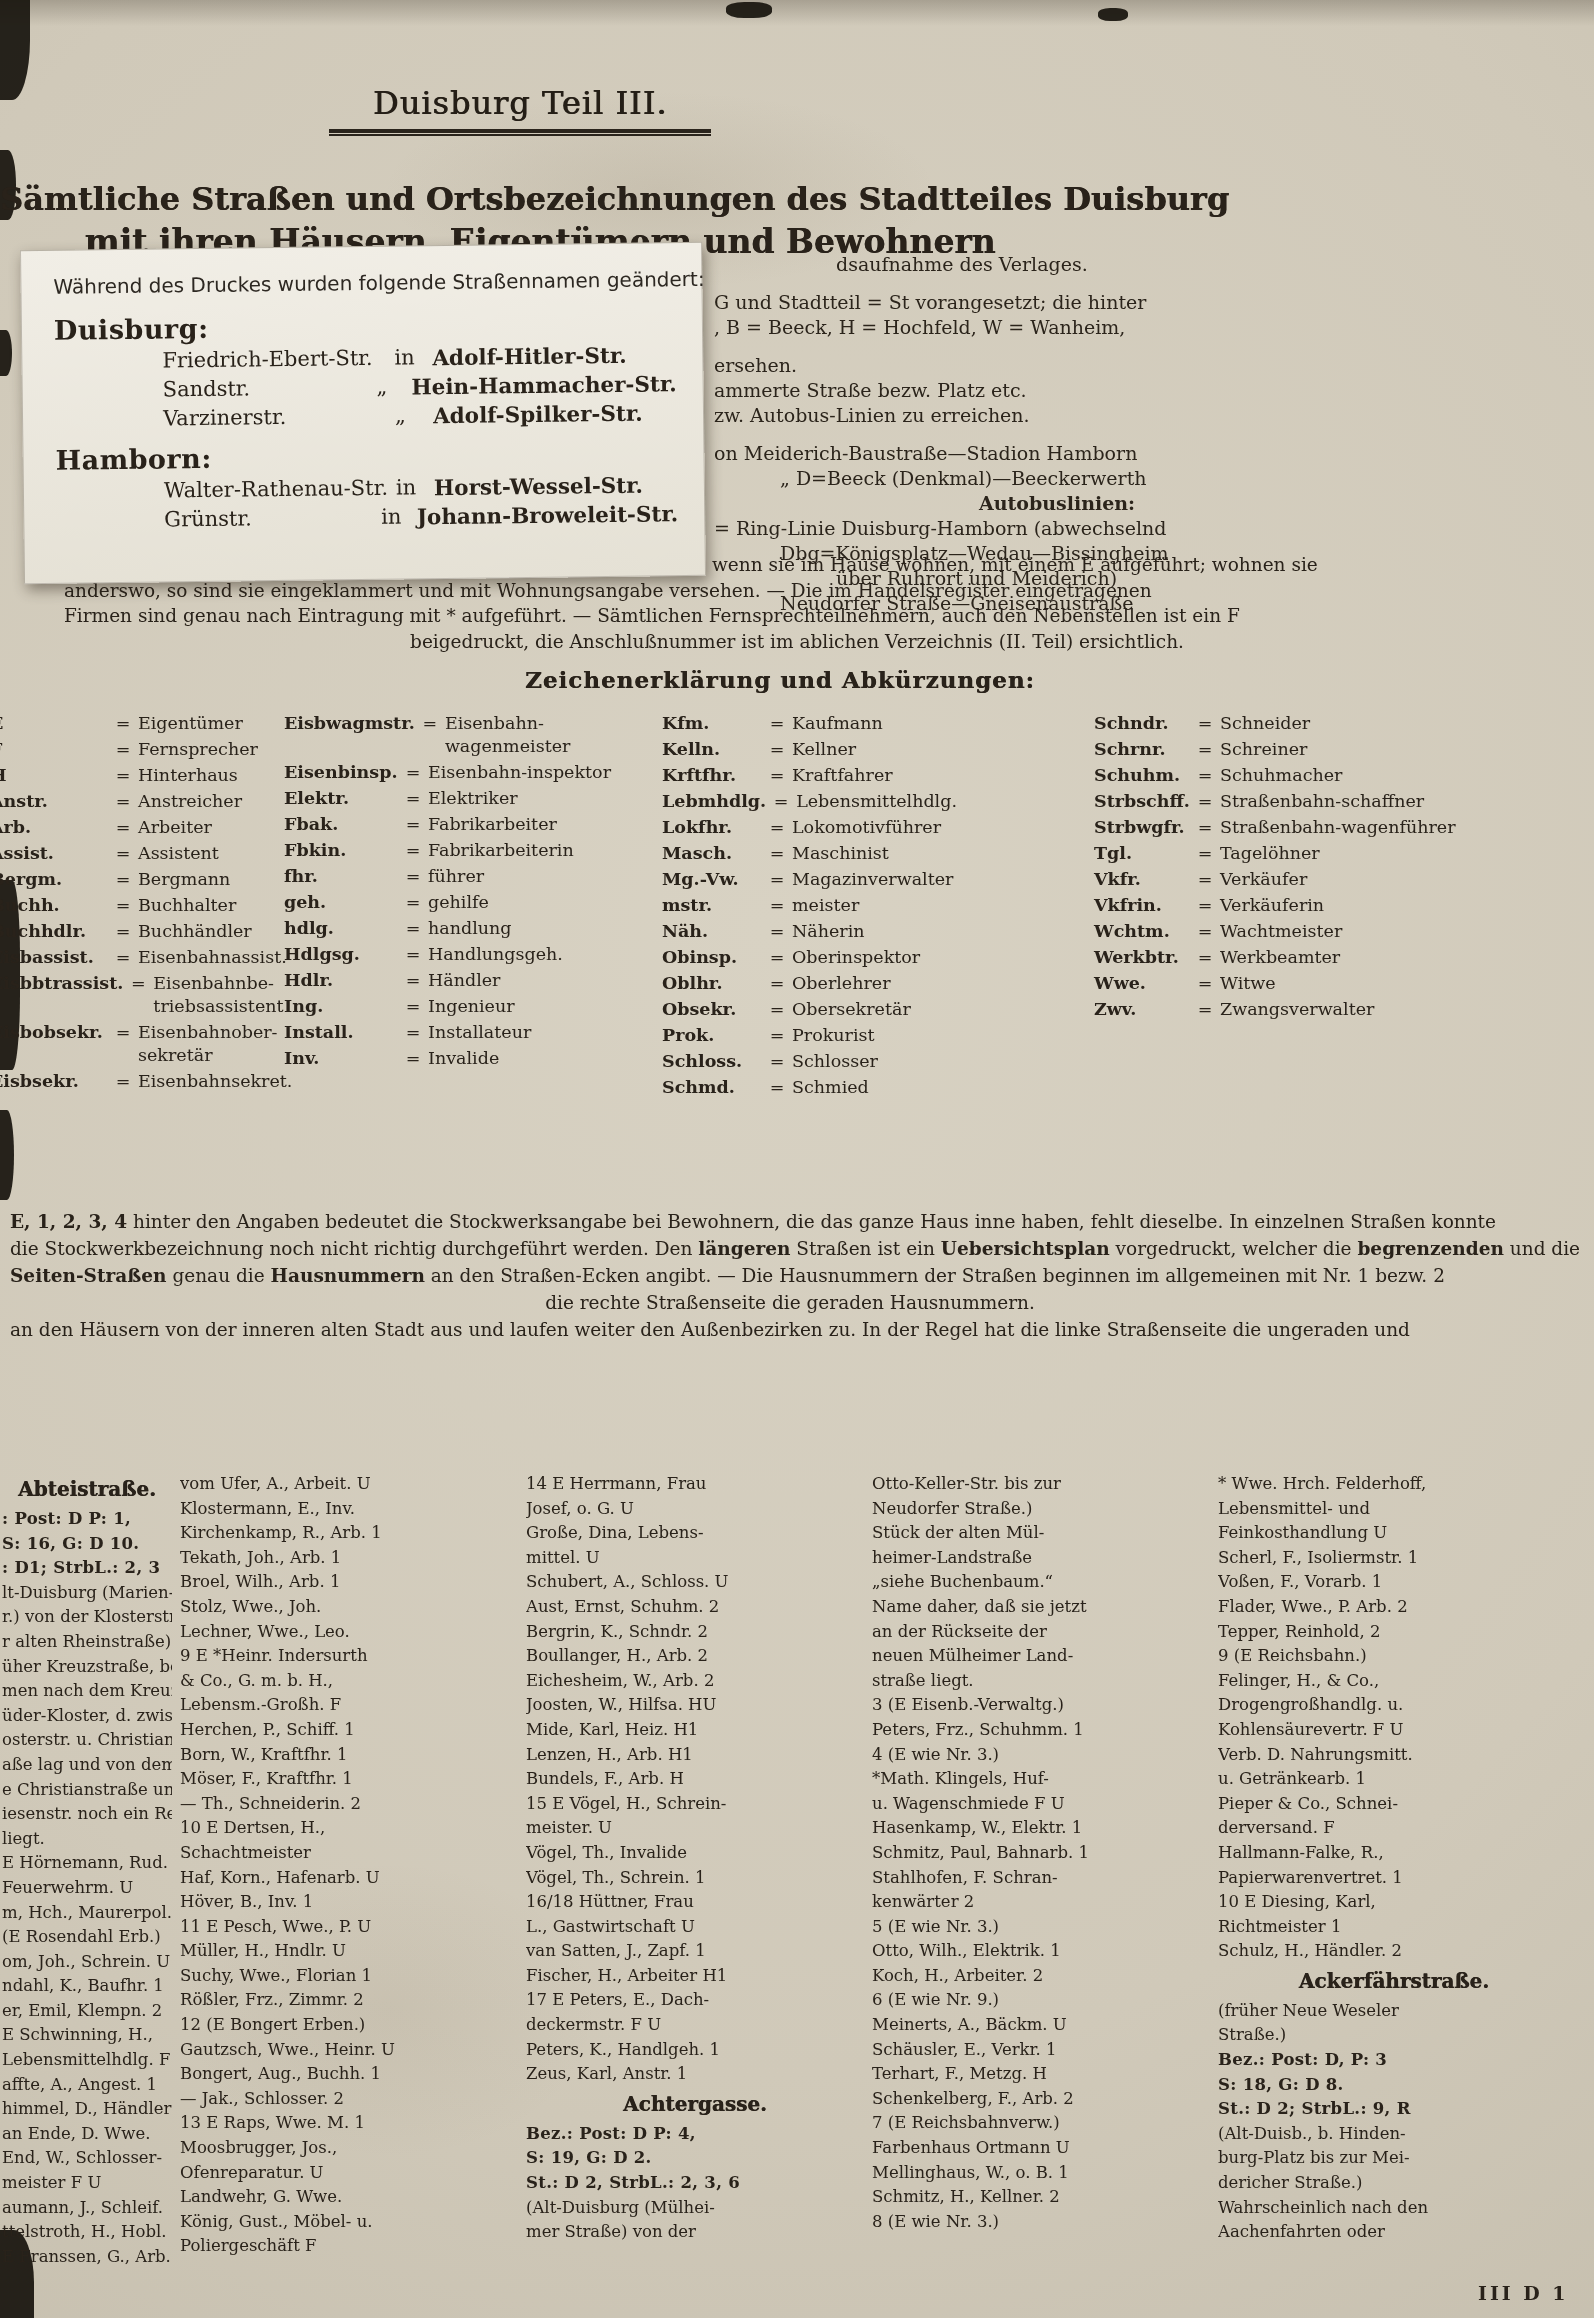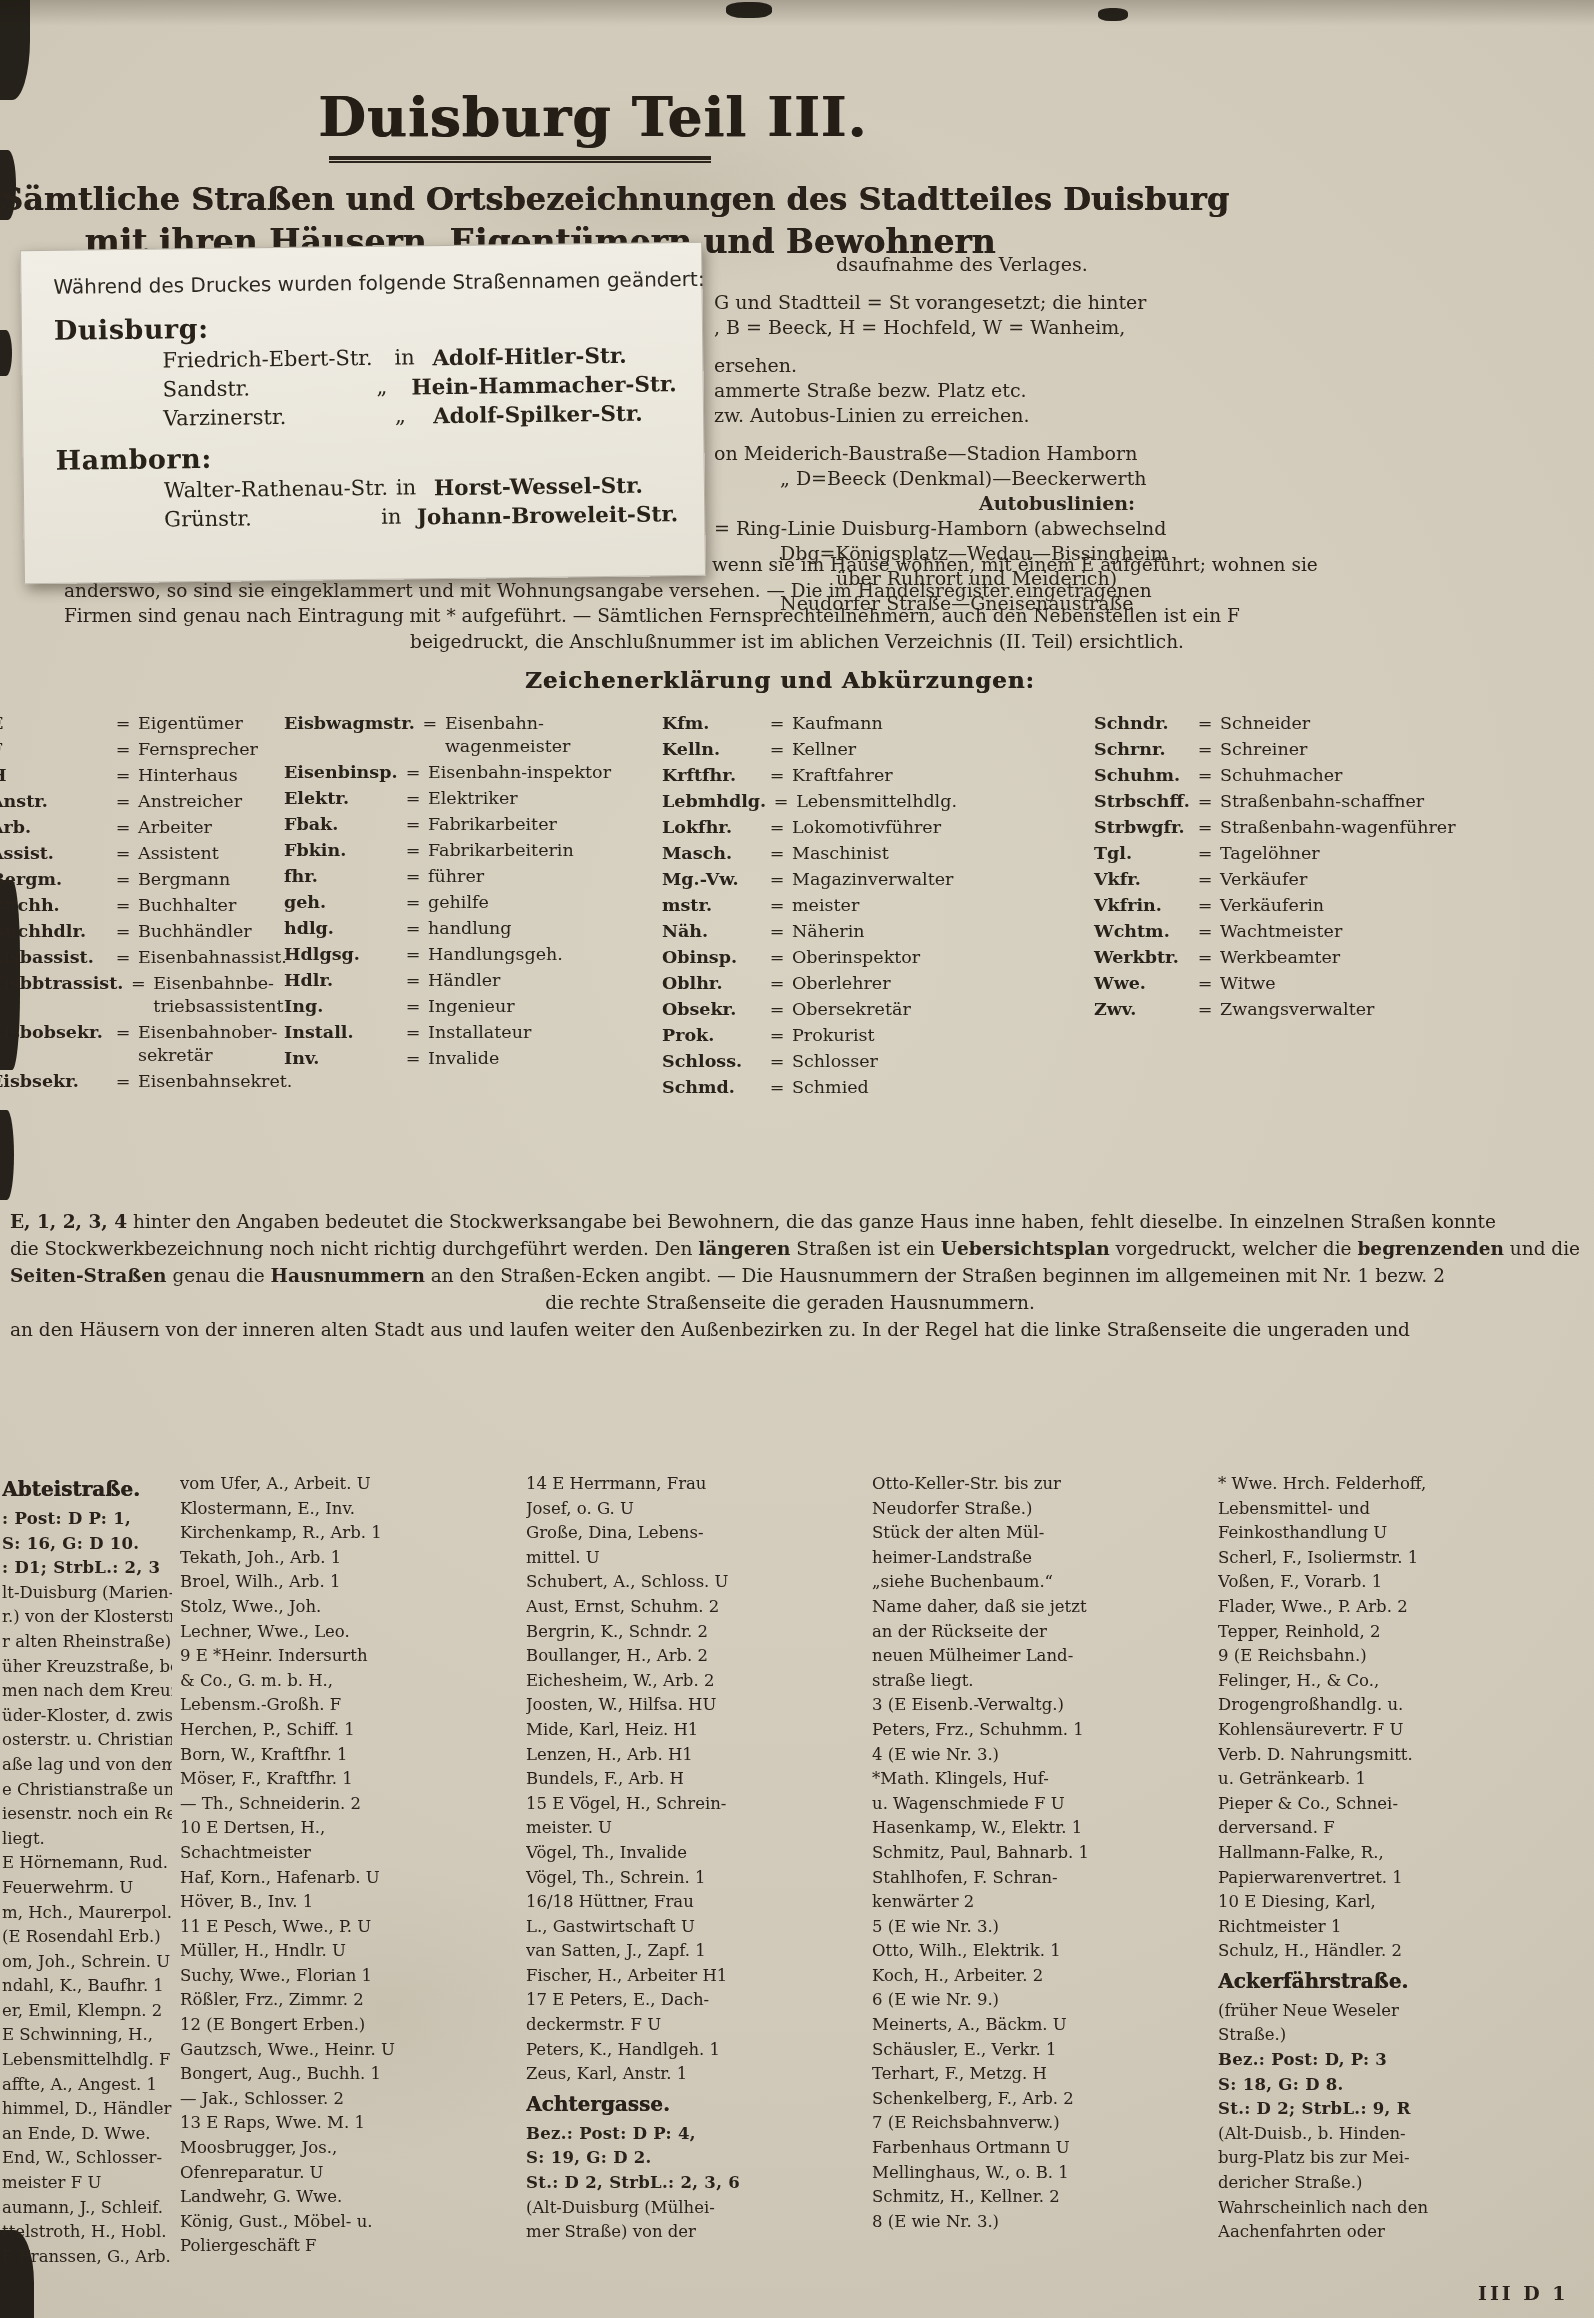--- a/index.html
+++ b/index.html
@@ -15,21 +15,21 @@
   .a1{left:0;top:0;width:30px;height:100px;border-radius:0 0 60% 0}
   .a2{left:0;top:150px;width:16px;height:70px;border-radius:0 50% 50% 0}
   .a3{left:0;top:330px;width:12px;height:46px;border-radius:0 50% 50% 0}
   .a4{left:0;top:880px;width:20px;height:190px;border-radius:0 40% 40% 0}
   .a5{left:0;top:1110px;width:14px;height:90px;border-radius:0 50% 50% 0}
   .a6{left:0;top:2230px;width:34px;height:88px;border-radius:0 60% 0 0}
   .a7{left:726px;top:2px;width:46px;height:16px;border-radius:40%}
   .a8{left:1098px;top:8px;width:30px;height:13px;border-radius:40%}
 
   .title-wrap{position:absolute;left:318px;top:84px;width:404px;text-align:center;z-index:1}
-  .title{font-size:55px;font-weight:bold;letter-spacing:1px;white-space:nowrap;
+  .title{font-size:32px;font-weight:normal;letter-spacing:1px;white-space:nowrap;
     text-shadow:.8px 0 #29221a;color:#241e16}
   .title-rule{margin:7px auto 0;width:382px;height:7px;border-top:4px solid #2a241c;border-bottom:2px solid #2a241c}
   .subtitle1{position:absolute;left:0;top:180px;width:1080px;text-align:center;font-size:32px;font-weight:bold;
     text-shadow:.5px 0 #29221a;white-space:nowrap;z-index:1}
   .subtitle2{position:absolute;left:0;top:222px;width:1080px;text-align:center;font-size:33px;font-weight:bold;
     text-shadow:.5px 0 #29221a;white-space:nowrap;z-index:1}
 
   .slip{position:absolute;left:22px;top:246px;width:682px;height:334px;z-index:6;
     background:linear-gradient(178deg,#f1eee6,#e5e1d5);border:1px solid rgba(60,50,35,.28);
     box-shadow:3px 6px 14px rgba(40,32,20,.45);transform:rotate(-.7deg);padding:24px 26px 0 32px}
@@ -72,21 +72,21 @@
 
   .directory{position:absolute;top:1472px;left:2px;display:flex;z-index:1}
   .dcol{white-space:nowrap;overflow:hidden}
   .dcol.c0{width:170px;margin-right:8px}
   .dcol.c1{width:338px;margin-right:8px}
   .dcol.c2{width:338px;margin-right:8px}
   .dcol.c3{width:338px;margin-right:8px}
   .dcol.c4{width:352px}
   .dline{font-size:16.5px;line-height:24.6px}
   .dmeta{font-size:16.5px;line-height:24.6px;font-weight:bold;letter-spacing:.3px}
-  .dhead{font-size:20px;font-weight:bold;text-align:left;line-height:30px;margin:2px 0 3px;text-shadow:.4px 0 #29221a}
+  .dhead{font-size:20px;font-weight:bold;text-align:center;line-height:30px;margin:2px 0 3px;text-shadow:.4px 0 #29221a}
 
   .marker{position:absolute;left:1478px;top:2282px;font-size:19px;font-weight:bold;letter-spacing:3px}
 </style>
 </head>
 <body>
 
 <div class="page">
 
   <div class="stain s1"></div>
   <div class="stain s2"></div>

